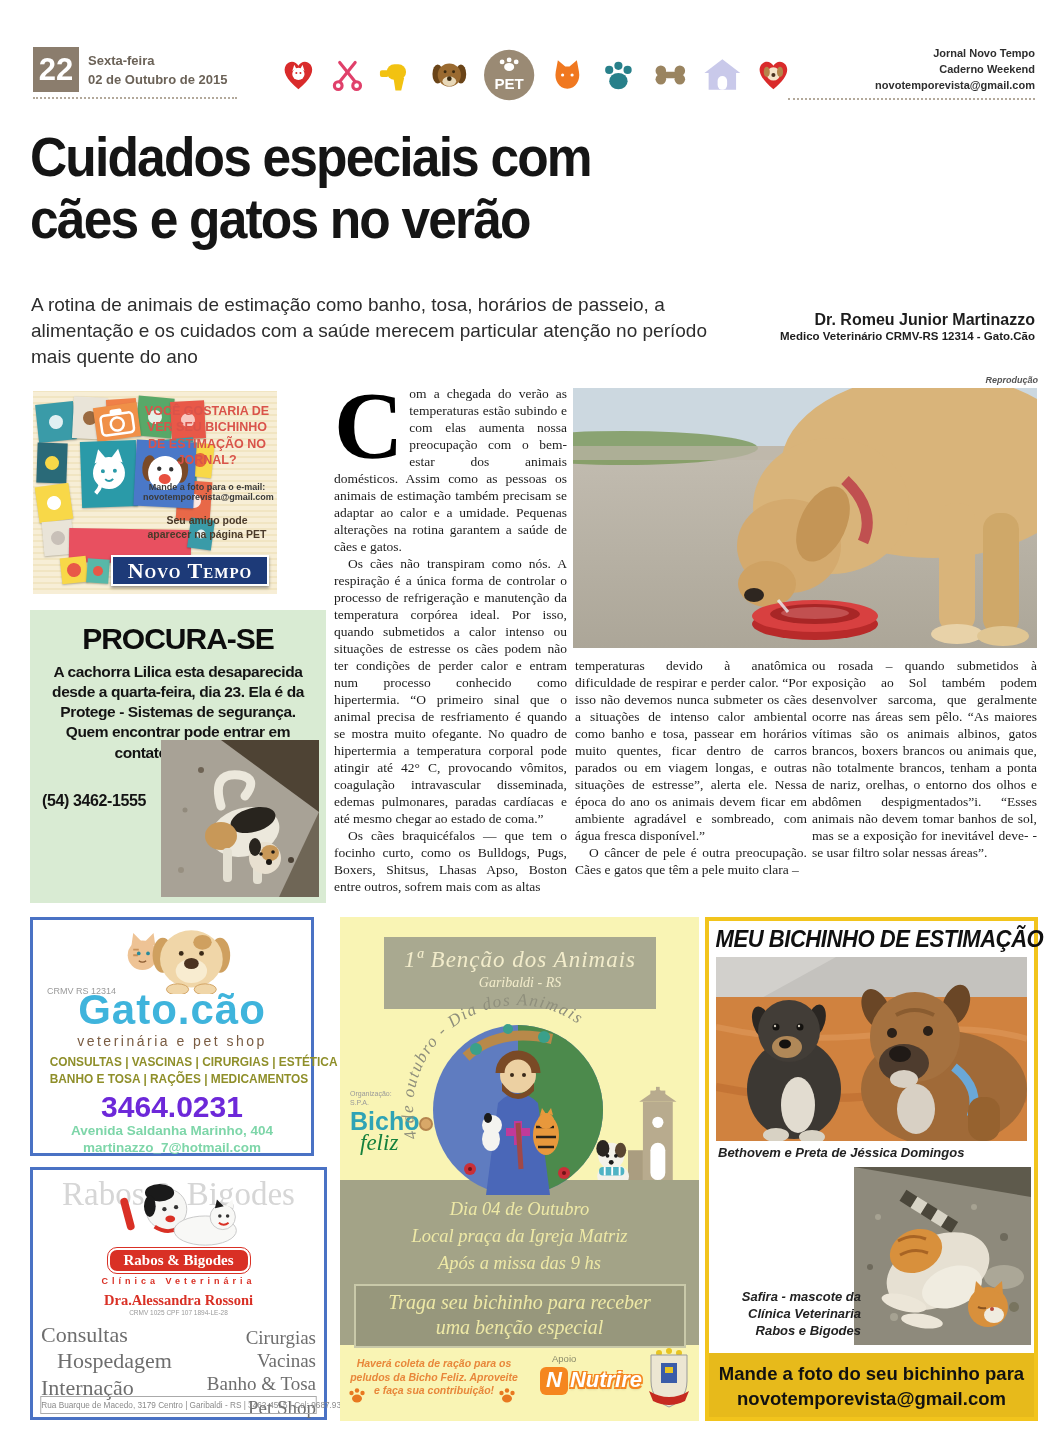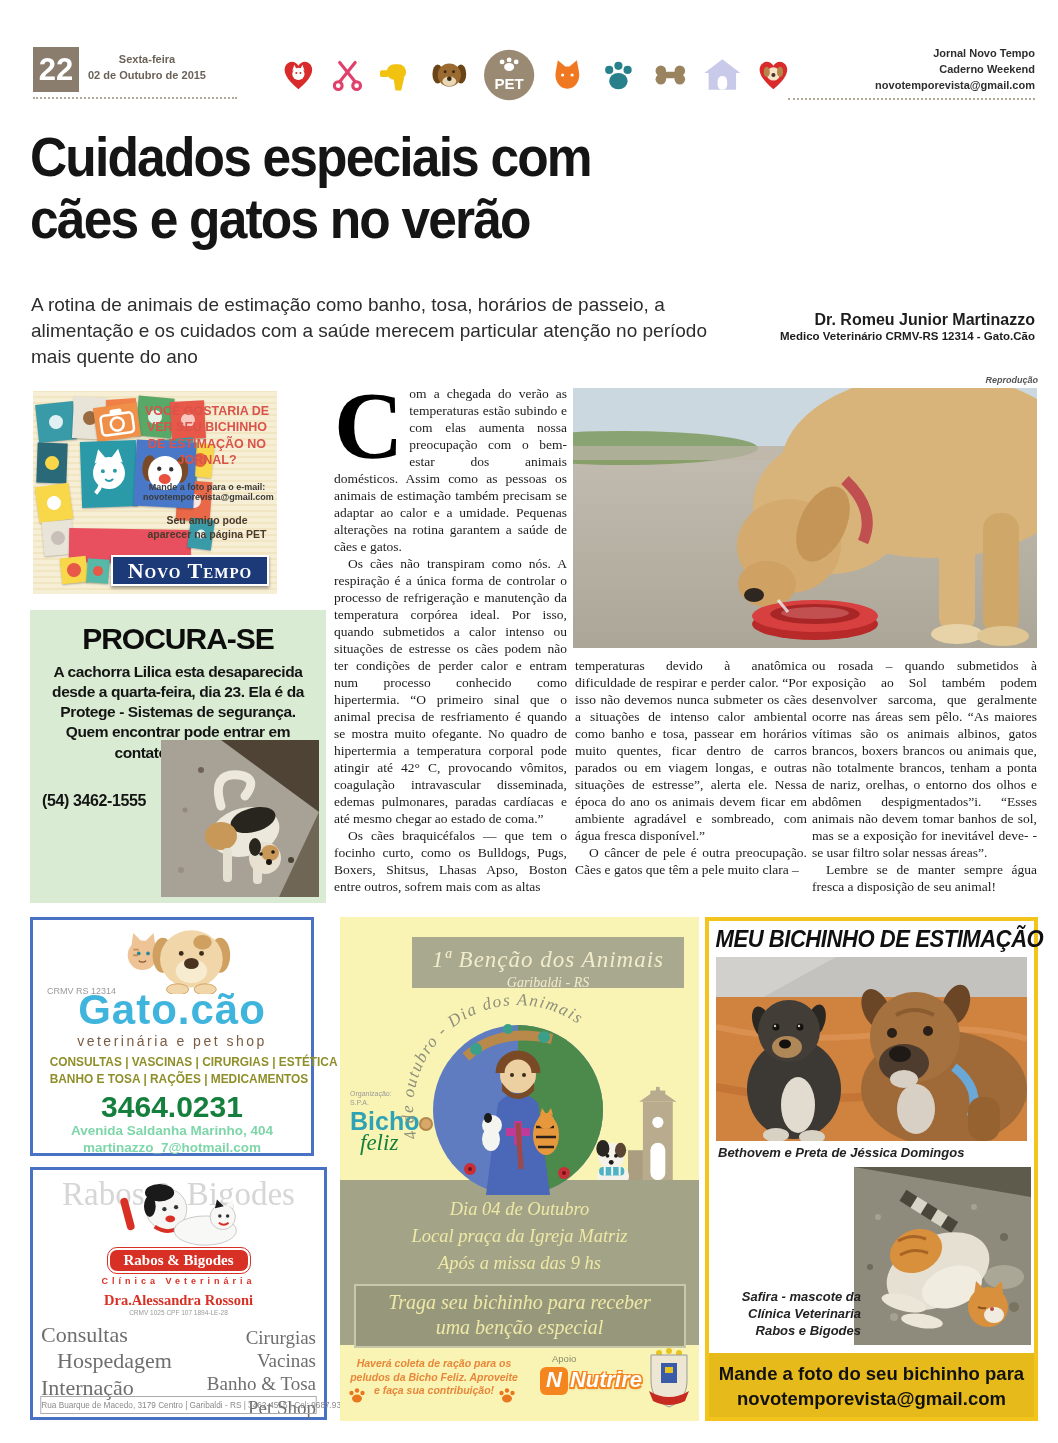--- a/index.html
+++ b/index.html
@@ -4,21 +4,21 @@
 <style>
   * { box-sizing: border-box; margin: 0; padding: 0; }
   html,body { background:#ffffff; }
   body { font-family:"Liberation Sans", sans-serif; }
   .page { position:relative; width:1058px; height:1443px; background:#fff; overflow:hidden; margin:0 auto; }
   .abs { position:absolute; }
 
   
   .pagenum { left:33px; top:47px; width:46px; height:45px; background:#8b7d6d; color:#fff;
              font-size:31px; font-weight:bold; display:flex; align-items:center; justify-content:center; }
-  .daydate { left:88px; top:52px; font-size:11px; font-weight:bold; color:#6b6257; line-height:1.45;text-align:center; }
+  .daydate { left:88px; top:52px; font-size:13px; font-weight:bold; color:#6b6257; line-height:1.45; }
   .dotline { border-bottom:2px dotted #b3a99b; height:0; }
   .dot-l { left:33px; top:97px; width:204px; }
   .dot-r { left:788px; top:98px; width:247px; }
   .hicons { left:280px; top:48px; width:512px; height:54px; display:flex; align-items:center; gap:13px; }
   .hicons svg { display:block; }
   .hdr-right { right:23px; top:46px; text-align:right; font-size:11px; font-weight:bold; color:#2e2e2e; line-height:1.45; }
 
   
   .headline { left:30px; top:126px; width:720px; font-size:56px; font-weight:bold; color:#151515;
               line-height:1.1; letter-spacing:-2px; transform:scaleX(.92); transform-origin:left top; }
@@ -85,21 +85,21 @@
 
   
   .gato { left:30px; top:917px; width:284px; height:239px; border:3px solid #4a72c4; background:#fff; text-align:center; }
   .gato-ill { position:absolute; left:50%; transform:translateX(-50%); top:2px; }
   .gato-crmv { position:absolute; left:14px; top:66px; font-size:9px; color:#9a9a9a; }
   .gato-logo { position:absolute; left:0; right:0; top:66px; font-size:42px; font-weight:bold; color:#3fb4dc; letter-spacing:1px; }
   .gato-sub { position:absolute; left:0; right:0; top:113px; font-size:14px; color:#7a5c42; letter-spacing:2.5px; }
   .gato-sv { position:absolute; left:0; right:0; font-size:13.5px; font-weight:bold; color:#8f8f2a;
              white-space:nowrap; transform:scaleX(.88); transform-origin:center; }
   .gato-sv1 { top:134px; } .gato-sv2 { top:151px; }
-  .gato-phone { position:absolute; left:0; right:0; top:170px; font-size:30px; font-weight:bold; color:#15803d; }
+  .gato-phone { position:absolute; left:0; right:0; top:170px; font-size:30px; font-weight:bold; color:#6d28d9; }
   .gato-addr { position:absolute; left:0; right:0; top:203px; font-size:13.5px; font-weight:bold; color:#7ed6a9; line-height:1.25; }
 
   
   .rabos { left:30px; top:1167px; width:297px; height:253px; border:3px solid #4a72c4; background:#fff; }
   .rb-water { position:absolute; top:6px; left:0; right:0; text-align:center; font-family:"Liberation Serif",serif;
               font-size:33px; color:#d6d6d6; white-space:nowrap; overflow:hidden; }
   .rb-ill { position:absolute; left:50%; transform:translateX(-50%); top:10px; }
   .rb-badge { position:absolute; left:50%; transform:translateX(-50%); top:78px; background:#d93025;
               border:2px solid #fff; outline:1px solid #d93025; border-radius:9px; color:#fff;
               font-family:"Liberation Serif",serif; font-size:15px; font-weight:bold; padding:2px 14px; white-space:nowrap; }
@@ -113,22 +113,22 @@
   .rb-left { font-size:22px; line-height:1.2; }
   .rb-left div:nth-child(2){ padding-left:16px; }
   .rb-right { font-size:19px; line-height:1.22; text-align:right; padding-top:4px; }
   .rb-right div:nth-child(2){ padding-right:0; }
   .rb-foot { position:absolute; left:3px; right:3px; bottom:3px; border:1px solid #aaa; color:#8a8a8a;
              font-size:8.5px; text-align:center; padding:3px 0; white-space:nowrap; transform:scaleX(.97);
              transform-origin:center; }
 
   
   .poster { left:340px; top:917px; width:359px; height:504px; background:#f9f4b4; overflow:hidden; }
-  .ribbon { position:absolute; left:44px; top:20px; width:272px; height:51px; background:#a9a990;
-            text-align:center; color:#f2eccb;margin-left:28px; }
+  .ribbon { position:absolute; left:44px; top:20px; width:272px; height:72px; background:#a9a990;
+            text-align:center; color:#f2eccb; }
   .ribbon::before, .ribbon::after { content:""; position:absolute; top:12px; width:30px; height:56px; background:#8f8f78; z-index:-1; }
   .ribbon::before { left:-26px; clip-path:polygon(0 0,100% 0,100% 100%,0 100%,40% 50%); }
   .ribbon::after { right:-26px; clip-path:polygon(0 0,100% 0,60% 50%,100% 100%,0 100%); }
   .rib-t1 { font-family:"Liberation Serif",serif; font-style:italic; font-size:23px; padding-top:10px; letter-spacing:1px; }
   .rib-t2 { font-family:"Liberation Serif",serif; font-style:italic; font-size:14px; margin-top:2px; }
   .org { position:absolute; left:10px; top:172px; width:92px; }
   .org-lab { font-size:7px; color:#999; line-height:1.3; }
   .org-bicho { font-size:25px; font-weight:bold; color:#2fa3b5; line-height:1; margin-top:2px; }
   .org-dot { display:inline-block; width:14px; height:14px; border-radius:50%; background:#d8a868; border:2px solid #b5854e; vertical-align:middle; }
   .org-feliz { font-family:"Liberation Serif",serif; font-style:italic; font-size:23px; color:#15803d; margin:-4px 0 0 10px; }
@@ -302,21 +302,20 @@
     <p><span class="dropcap">C</span><span>om a chegada do verão as temperaturas estão subindo e com elas aumenta nossa preocupação com o bem-estar dos animais domésticos. Assim como as pessoas os animais de estimação também precisam se adaptar ao calor e a umidade. Pequenas alterações na rotina garantem a saúde de cães e gatos.</span></p>
     <p>Os cães não transpiram como nós. A respiração é a única forma de controlar o processo de refrigeração e manutenção da temperatura corpórea ideal. Por isso, quando submetidos a calor intenso ou situações de estresse os cães podem não ter condições de perder calor e entram num processo conhecido como hipertermia. “O primeiro sinal que o animal precisa de resfriamento é quando se mostra muito ofegante. No quadro de hipertermia a temperatura corporal pode atingir até 42° C, provocando vômitos, coagulação intravascular disseminada, edemas pulmonares, paradas cardíacas e até mesmo chegar ao estado de coma.”</p>
     <p>Os cães braquicéfalos — que tem o focinho curto, como os Bulldogs, Pugs, Boxers, Shitsus, Lhasas Apso, Boston entre outros, sofrem mais com as altas</p>
   </div>
   <div class="abs col c2">
     <p>temperaturas devido à anatômica dificuldade de respirar e perder calor. “Por isso não devemos nunca submeter os cães a situações de intenso calor ambiental como banho e tosa, passear em horários muito quentes, ficar dentro de carros parados ou em viagem longas, e outras situações de estresse”, alerta ele. Nessa época do ano os animais devem ficar em ambiente agradável e sombreado, com água fresca disponível.”</p>
     <p>O câncer de pele é outra preocupação. Cães e gatos que têm a pele muito clara –</p>
   </div>
   <div class="abs col c3">
     <p>ou rosada – quando submetidos à exposição ao Sol também podem desenvolver sarcoma, que geralmente ocorre nas áreas sem pêlo. “As maiores vítimas são os animais albinos, gatos brancos, boxers brancos ou animais que, não totalmente brancos, tenham a ponta de nariz, orelhas, o entorno dos olhos e abdômen despigmentados”i. “Esses animais não devem tomar banhos de sol, mas se a exposição for inevitável deve- -se usar filtro solar nessas áreas”.</p>
-    <p>Lembre se de manter sempre água fresca a disposição de seu animal!</p>
   </div>
 
   <div class="abs promo">
     <div class="abs collage">
       <div class="tl t1">
           <span class="dot"></span>
         </div>
       <div class="tl t2">
           <span class="dot" style="background:#9a6a40"></span>
         </div>

